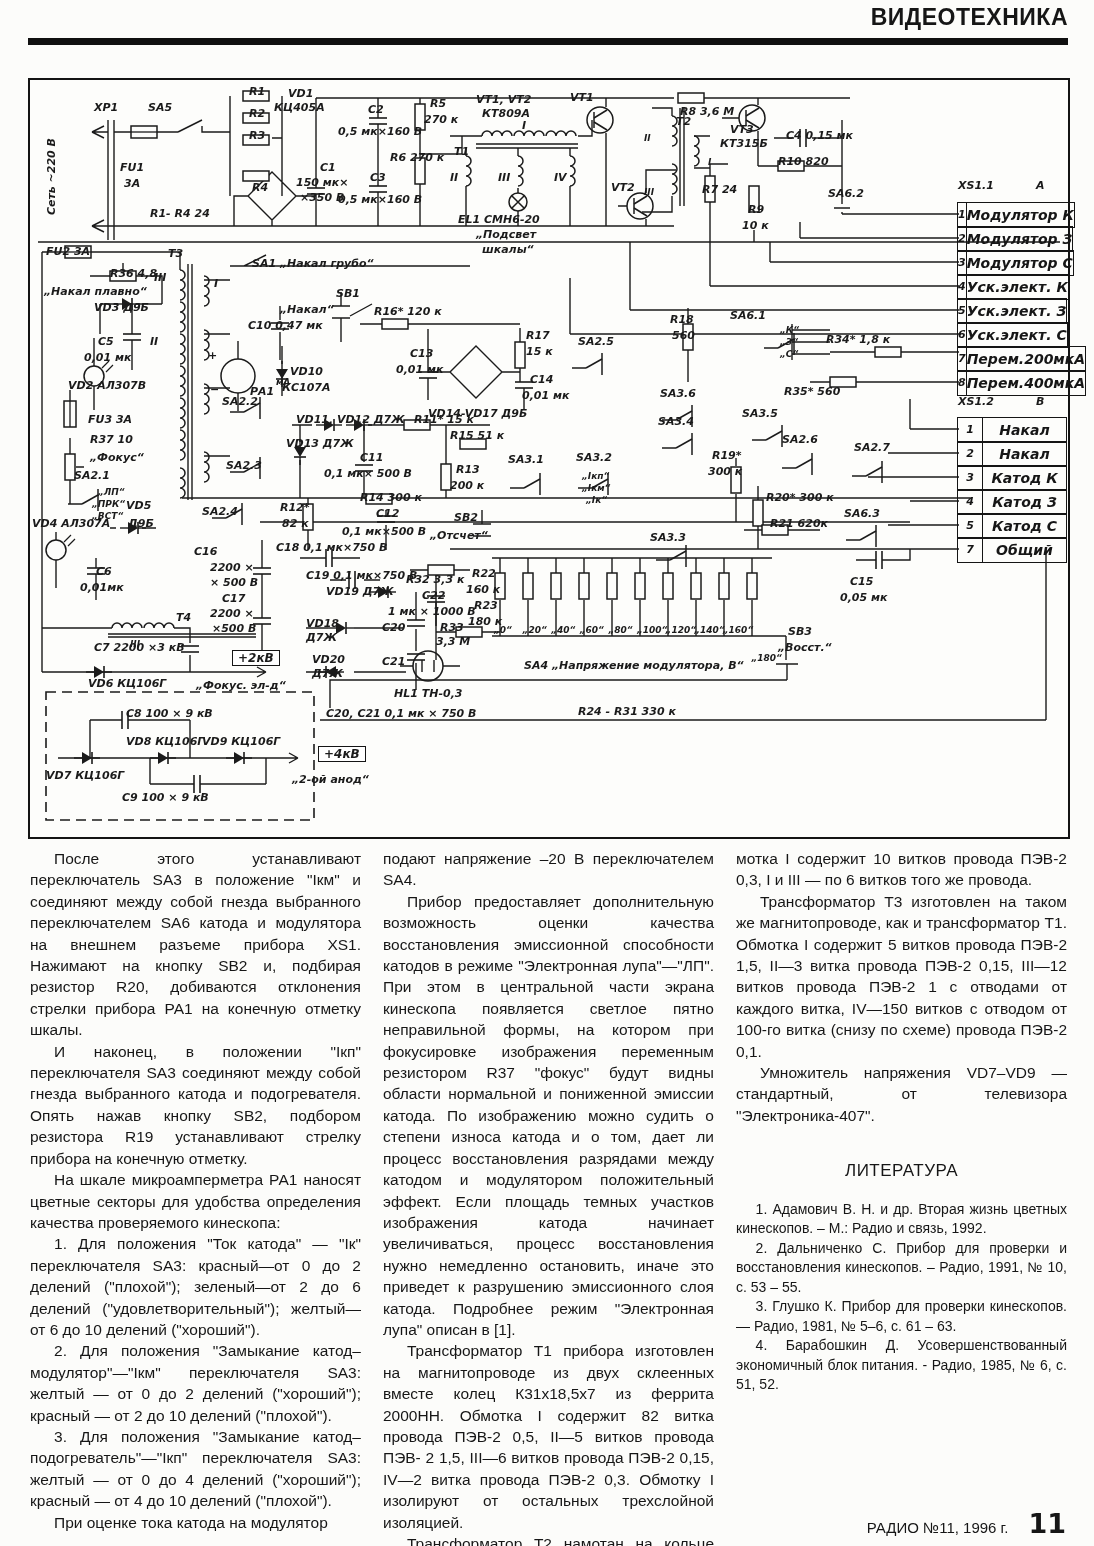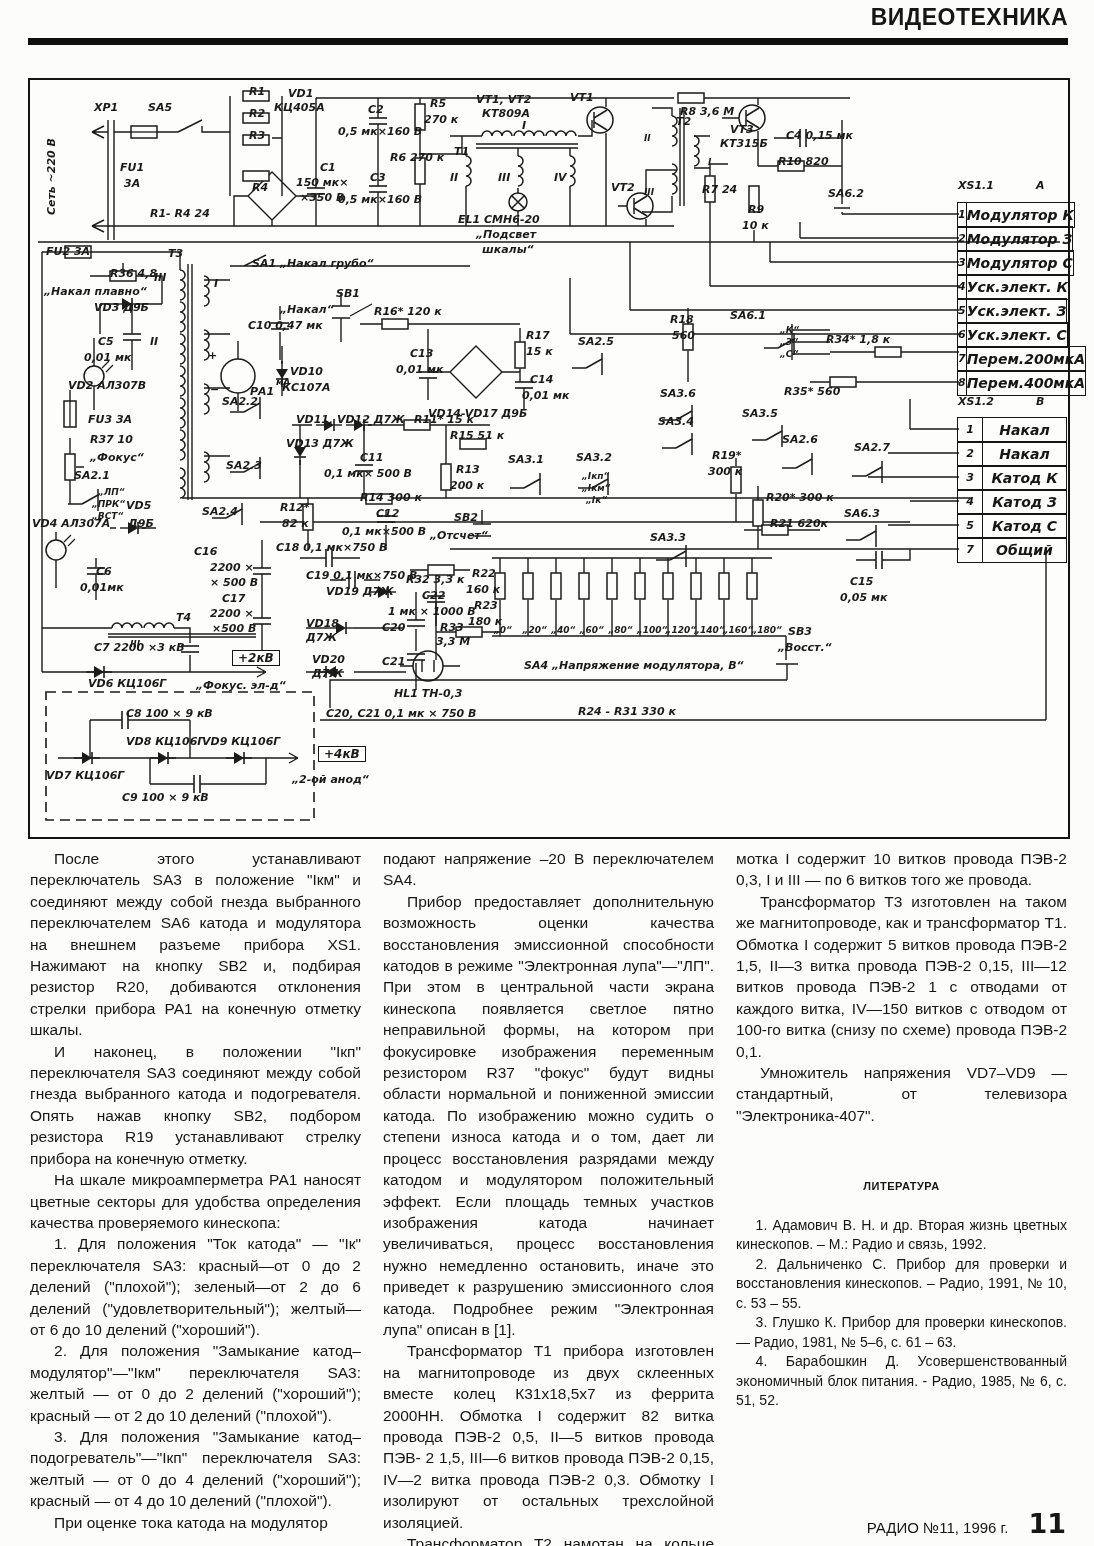--- a/index.html
+++ b/index.html
@@ -24,21 +24,21 @@
        font-family:"DejaVu Sans",sans-serif;font-style:italic;font-weight:bold;font-size:11px;}
   .clab{flex:1;border:1.6px solid #151515;border-left:none;margin-bottom:-1.6px;box-sizing:border-box;
        display:flex;align-items:center;justify-content:center;
        font-family:"DejaVu Sans",sans-serif;font-style:italic;font-weight:bold;font-size:14px;
        white-space:nowrap;}
   
   .cols{position:absolute;left:30px;top:848px;width:1038px;display:flex;gap:22px;}
   .col{width:331px;text-align:justify;font-size:15.5px;line-height:21.4px;}
   .para{margin:0;text-indent:1.55em;}
   .para.ni{text-indent:0;}
-  .lit-title{margin:50px 0 18px 0;text-align:center;font-size:11px;font-weight:bold;
+  .lit-title{margin:34px 0 18px 0;text-align:center;font-size:17px;font-weight:normal;
        letter-spacing:.5px;}
   .ref{margin:0;font-size:14px;line-height:19.5px;text-indent:1.4em;text-align:justify;}
   .footer{position:absolute;top:1508px;right:28px;display:flex;align-items:baseline;gap:20px;}
   .footer .journal{font-size:15px;}
   .footer .pageno{font-size:27px;font-weight:bold;font-family:"DejaVu Sans",sans-serif;}
 </style>
 </head>
 <body>
 
 <div class="header-title">ВИДЕОТЕХНИКА</div>
@@ -490,21 +490,21 @@
       <span class="slabel" style="left: 748px; top: 562px;">„Восст.“</span>
       <span class="slabel small" style="left: 464px; top: 544px;">„0“</span>
       <span class="slabel small" style="left: 492.6px; top: 544px;">„20“</span>
       <span class="slabel small" style="left: 521.2px; top: 544px;">„40“</span>
       <span class="slabel small" style="left: 549.8px; top: 544px;">„60“</span>
       <span class="slabel small" style="left: 578.4px; top: 544px;">„80“</span>
       <span class="slabel small" style="left: 607px; top: 544px;">„100“</span>
       <span class="slabel small" style="left: 635.6px; top: 544px;">„120“</span>
       <span class="slabel small" style="left: 664.2px; top: 544px;">„140“</span>
       <span class="slabel small" style="left: 692.8px; top: 544px;">„160“</span>
-      <span class="slabel small" style="left: 721.4px; top: 544px;">„180“</span>
+      <span class="slabel small" style="left: 721.4px; top: 572px;">„180“</span>
     </div>
 
   <div class="conn" id="xs11" style="left:927px;top:122px;">
       <div class="crow">
         <div class="cpin">1</div>
         <div class="clab">Модулятор К</div>
       </div>
       <div class="crow">
         <div class="cpin">2</div>
         <div class="clab">Модулятор З</div>

